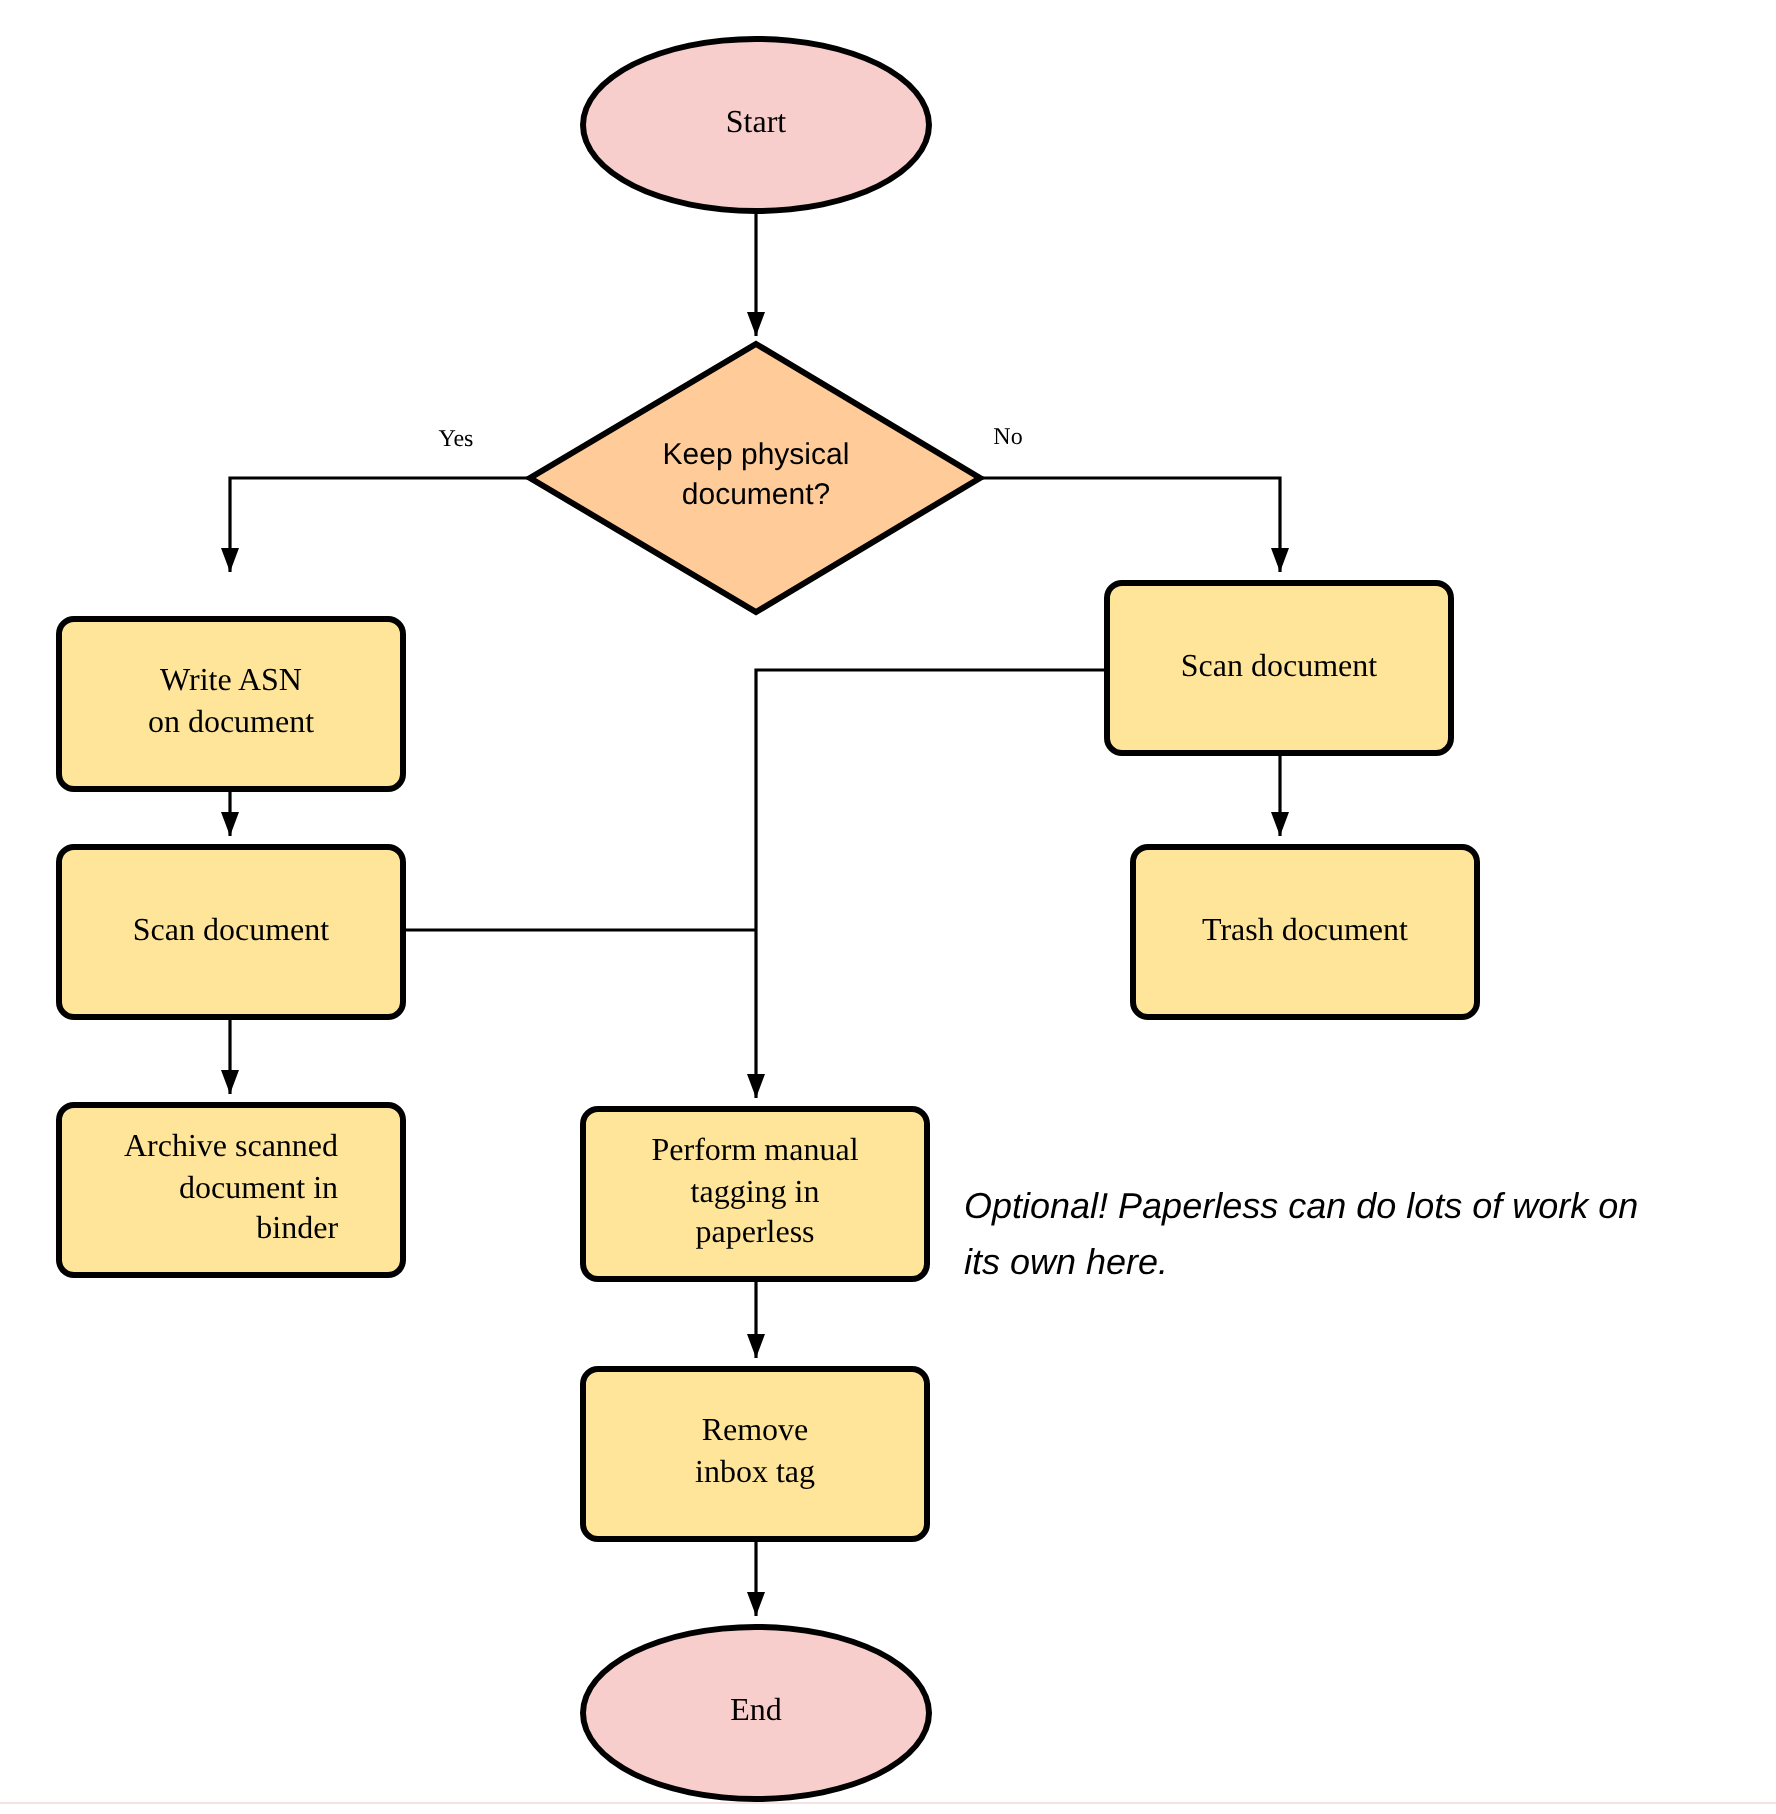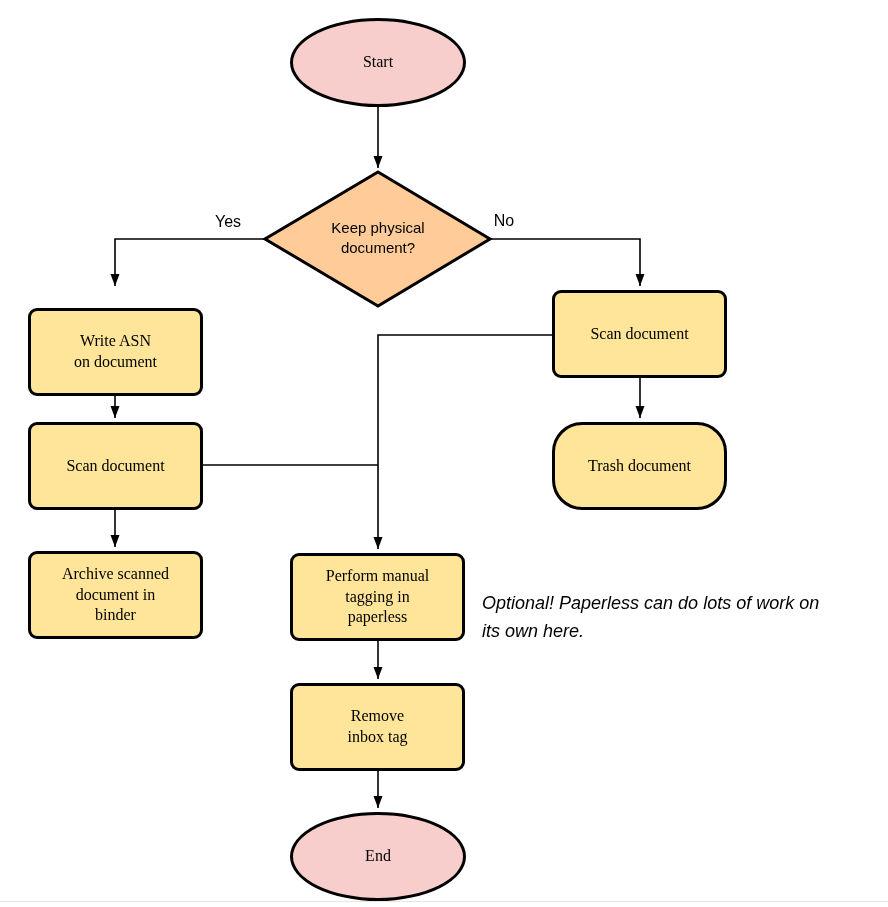--- a/index.html
+++ b/index.html
@@ -49,22 +49,23 @@
     left: 283px;
     top: 218px;
     width: 190px;
     text-align: center;
     font-size: 15px;
     line-height: 1.35;
     white-space: pre-line;
   }
   .edge-label {
     position: absolute;
-    font-size: 16px;
+    font-size: 12px;
     line-height: 1.2;
+    font-family: Liberation Serif, serif;
   }
   #yes-label { left: 205px; top: 212px; width: 46px; text-align: center; }
   #no-label  { left: 483px; top: 211px; width: 42px; text-align: center; }
   .annotation {
     position: absolute;
     left: 482px;
     top: 590px;
     width: 406px;
     font-size: 18px;
     font-style: italic;
@@ -120,31 +121,31 @@
 
   <div class="node process" style="left:28px; top:308px;">
     <span>Write ASN
 on document</span>
   </div>
 
   <div class="node process" style="left:28px; top:422px;">
     <span>Scan document</span>
   </div>
 
-  <div class="node process" style="left:28px; top:551px;">
+  <div class="node process" style="left:28px; top:551px;text-align:right;">
     <span>Archive scanned
 document in
 binder</span>
   </div>
 
   <div class="node process" style="left:552px; top:290px;">
     <span>Scan document</span>
   </div>
 
-  <div class="node process" style="left:552px; top:422px;border-radius:30px;">
+  <div class="node process" style="left:565px; top:422px;">
     <span>Trash document</span>
   </div>
 
   <div class="node process" style="left:290px; top:553px;">
     <span>Perform manual
 tagging in
 paperless</span>
   </div>
 
   <div class="node terminal" style="left:290px; top:812px;">

